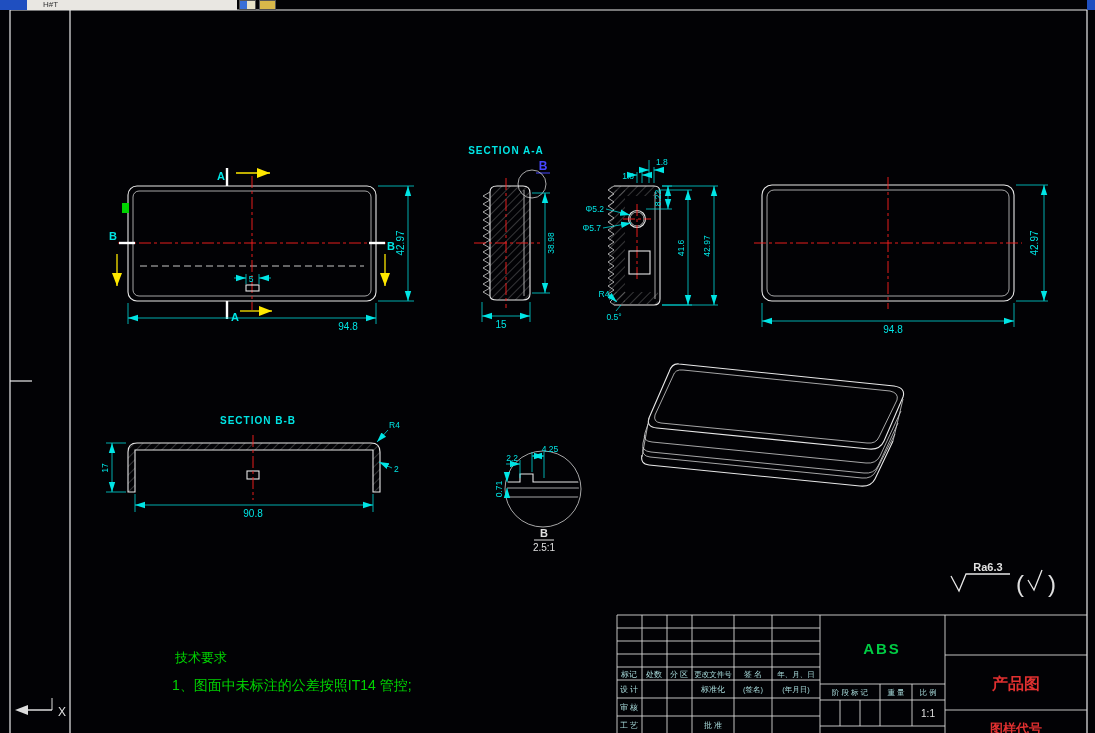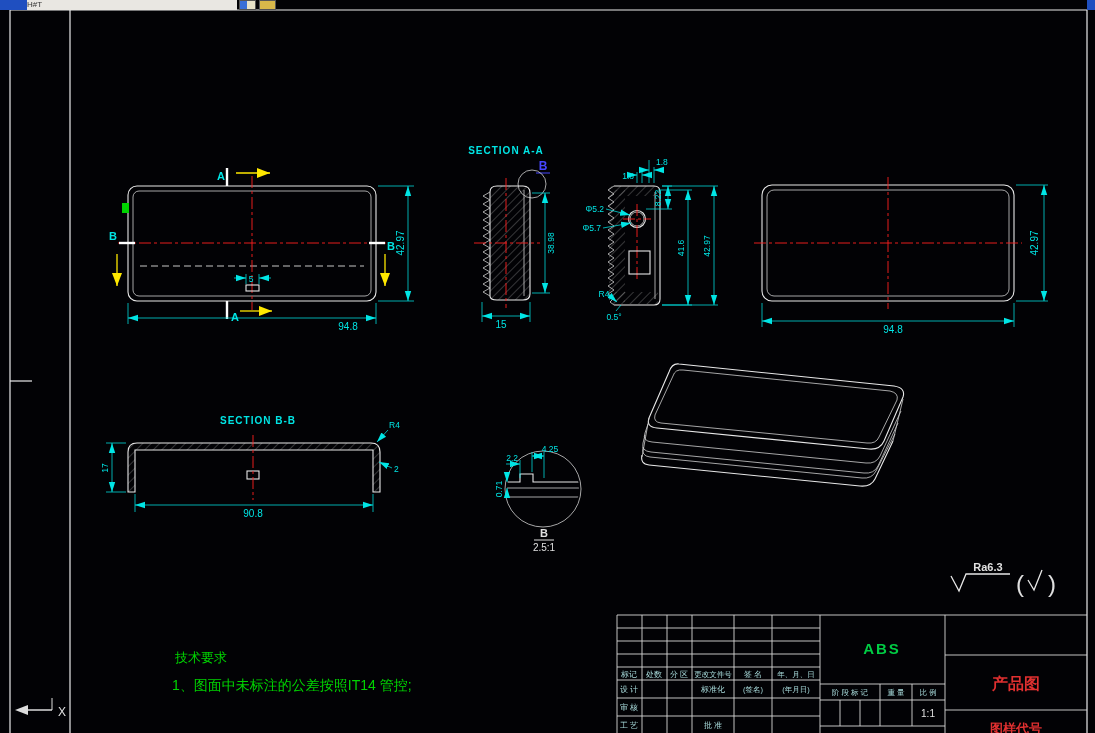--- a/index.html
+++ b/index.html
@@ -26,21 +26,21 @@
   text.bmark{fill:#4646ff;font-size:12px;font-weight:bold;}
   text.wht{fill:#e0e0e0;}
   text.grn{fill:#00d400;}
   text.tbs{fill:#a9dcdc;font-size:8px;}
   text.tbs7{fill:#a9dcdc;font-size:7.5px;}
   text.matl{fill:#00cc44;font-size:15px;font-weight:bold;letter-spacing:2px;}
   text.redt{fill:#e03030;font-weight:bold;}
 
   .chrome-blue-l{position:absolute;left:0;top:0;width:27px;height:10px;background:#1f4fc0;}
   .chrome-bar{position:absolute;left:27px;top:0;width:210px;height:10px;background:#e9e7e2;
-              color:#333;font-size:8px;line-height:10px;padding-left:0;box-sizing:border-box;
+              color:#333;font-size:8px;line-height:10px;padding-left:16px;box-sizing:border-box;
               font-family:"Liberation Sans",sans-serif;}
   .chrome-icon{position:absolute;top:0;height:10px;width:17px;box-sizing:border-box;border:1px solid #555;}
   .chrome-icon.a{left:239px;background:linear-gradient(90deg,#3a6fd8 50%,#e8e2c8 50%);}
   .chrome-icon.b{left:259px;background:#d8b84a;}
   .chrome-blue-r{position:absolute;left:1087px;top:0;width:8px;height:10px;background:#1f4fc0;}
 </style>
 </head>
 <body>
 
 <div class="page">

